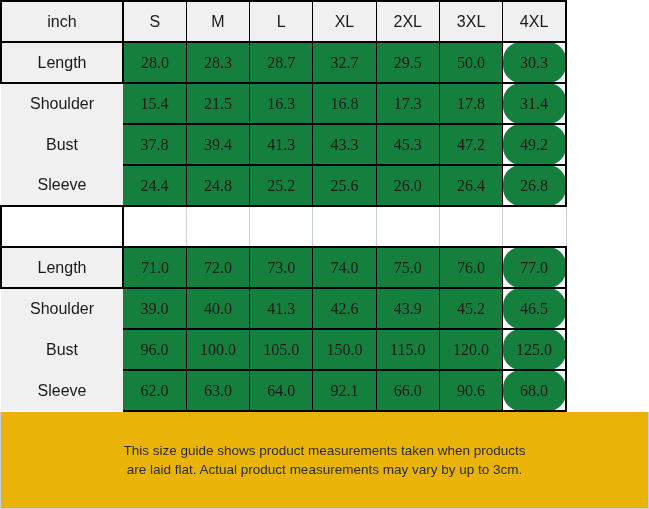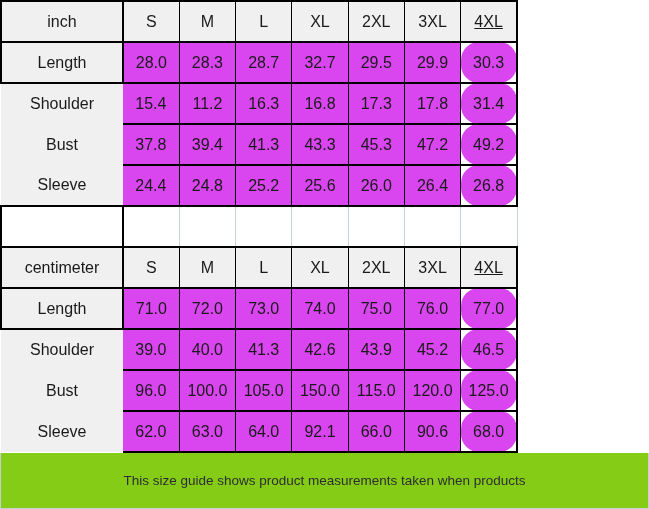--- a/index.html
+++ b/index.html
@@ -4,63 +4,63 @@
 <style>
   html, body { margin: 0; padding: 0; background: #ffffff; }
   body { font-family: "Liberation Sans", sans-serif; }
   .sheet {
     width: 649px; height: 509px;
     display: flex; flex-direction: column;
     background: #ffffff; overflow: hidden;
   }
   table.grid {
     border-collapse: collapse; table-layout: fixed;
-    width: 518px; flex: 0 0 auto;
+    width: 567px; flex: 0 0 auto;
   }
   col.c-label { width: 122px; }
   td {
     height: 39px; padding: 0 2px;
     text-align: center; vertical-align: middle;
     font-size: 16px; color: var(--text-color, #1a1a1a);
     overflow: hidden; white-space: nowrap;
   }
   
   td.hdr, td.lblb {
     background: var(--header-bg, #f0f0f0);
     border: 2px solid var(--grid-border, #000000);
     border-left-width: 1px; border-right-width: 1px;
   }
   td.hdr:first-child, td.lblb { border-left-width: 2px; border-right-width: 2px; }
-  td.hdr:last-child { border-right-width: 2px; text-decoration: underline; }
+  td.hdr:last-child { border-right-width: 2px; }
   
   td.val {
-    background: #d946ef;
+    background: #15803d;
     border: 2px solid var(--grid-border, #000000);
-    border-left-width: 1px; border-right-width: 1px;
+    border-left-width: 1px; border-right-width: 1px; font-family: Liberation Serif, serif;
   }
   td.val:last-child { border-right-width: 2px; border-radius: 18px; }
   
   td.lblp { background: var(--header-bg, #f0f0f0); border: none; margin-left: 6px; }
   td.val.nl { border-left: none; }
   
   td.sp1 { background: #ffffff; border: 2px solid var(--grid-border, #000000); }
   td.sp {
     background: #ffffff;
     border-left: 1px solid var(--spacer-border, #c9d0de);
     border-right: 1px solid var(--spacer-border, #c9d0de);
   }
   td.sp:last-child { border-right: 1px solid var(--spacer-border, #c9d0de); }
   
   .footer {
     flex: 1 1 auto;
     border: 1px solid var(--footer-border, #c8cfd9);
     border-top: none;
     display: flex; flex-direction: column;
     align-items: center; justify-content: center;
-    background: #84cc16;
+    background: #eab308;
   }
   .footer div {
     font-size: 13.5px; line-height: 19px;
     color: var(--footer-text-color, #2d2d2d);
     text-align: center; white-space: nowrap;
   }
 </style>
 </head>
 <body>
 
@@ -87,27 +87,27 @@
         <td class="hdr">3XL</td>
         <td class="hdr">4XL</td>
       </tr>
       <tr>
         <td class="lblb">Length</td>
         <td class="val">28.0</td>
         <td class="val">28.3</td>
         <td class="val">28.7</td>
         <td class="val">32.7</td>
         <td class="val">29.5</td>
-        <td class="val">29.9</td>
+        <td class="val">50.0</td>
         <td class="val">30.3</td>
       </tr>
       <tr>
         <td class="lblp">Shoulder</td>
         <td class="val nl">15.4</td>
-        <td class="val">11.2</td>
+        <td class="val">21.5</td>
         <td class="val">16.3</td>
         <td class="val">16.8</td>
         <td class="val">17.3</td>
         <td class="val">17.8</td>
         <td class="val">31.4</td>
       </tr>
       <tr>
         <td class="lblp">Bust</td>
         <td class="val nl">37.8</td>
         <td class="val">39.4</td>
@@ -129,30 +129,20 @@
       </tr>
       <tr>
         <td class="sp1"></td>
         <td class="sp"></td>
         <td class="sp"></td>
         <td class="sp"></td>
         <td class="sp"></td>
         <td class="sp"></td>
         <td class="sp"></td>
         <td class="sp"></td>
-      </tr>
-      <tr>
-        <td class="hdr">centimeter</td>
-        <td class="hdr">S</td>
-        <td class="hdr">M</td>
-        <td class="hdr">L</td>
-        <td class="hdr">XL</td>
-        <td class="hdr">2XL</td>
-        <td class="hdr">3XL</td>
-        <td class="hdr">4XL</td>
       </tr>
       <tr>
         <td class="lblb">Length</td>
         <td class="val">71.0</td>
         <td class="val">72.0</td>
         <td class="val">73.0</td>
         <td class="val">74.0</td>
         <td class="val">75.0</td>
         <td class="val">76.0</td>
         <td class="val">77.0</td>
@@ -185,14 +175,15 @@
         <td class="val">92.1</td>
         <td class="val">66.0</td>
         <td class="val">90.6</td>
         <td class="val">68.0</td>
       </tr>
     </tbody>
   </table>
 
   <div class="footer">
     <div>This size guide shows product measurements taken when products</div>
+    <div>are laid flat. Actual product measurements may vary by up to 3cm.</div>
   </div>
 </div>
 
 </body></html>

